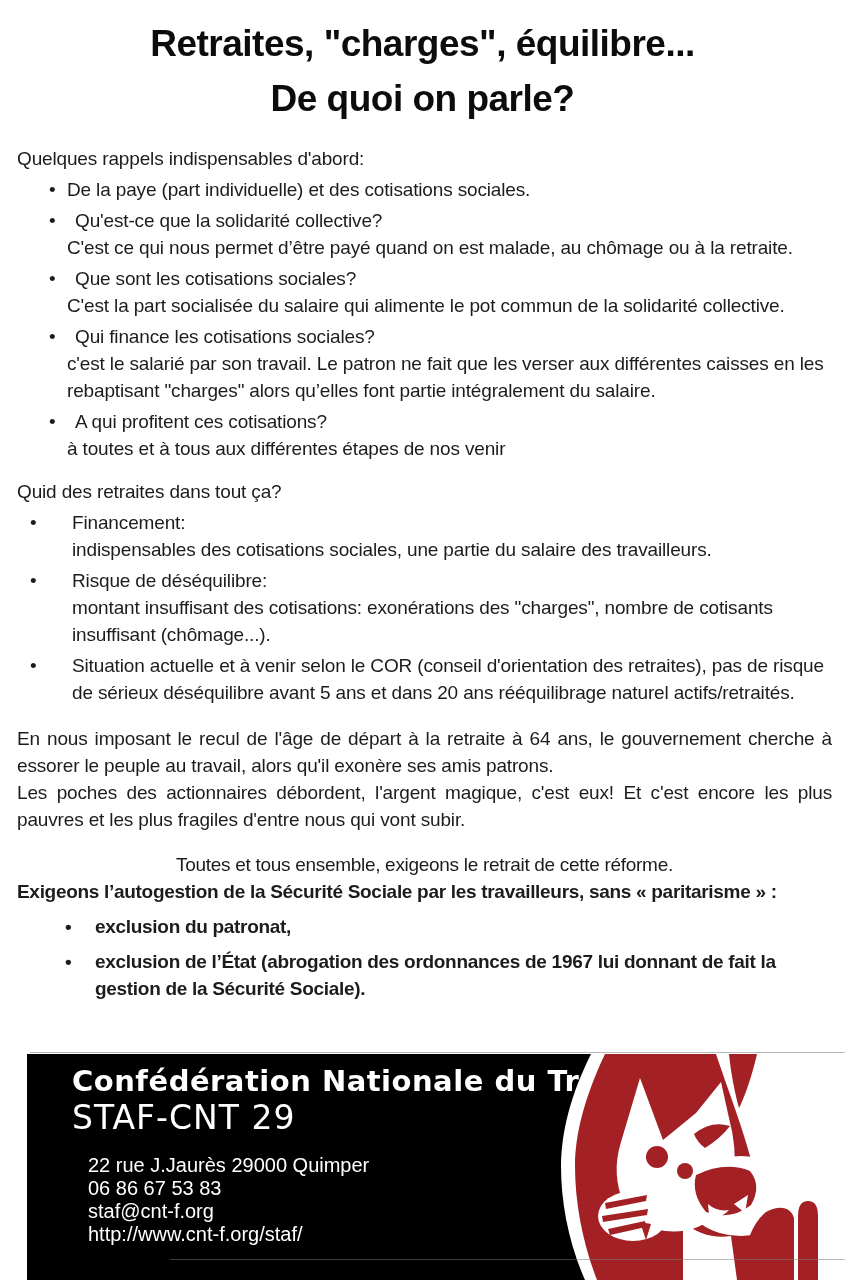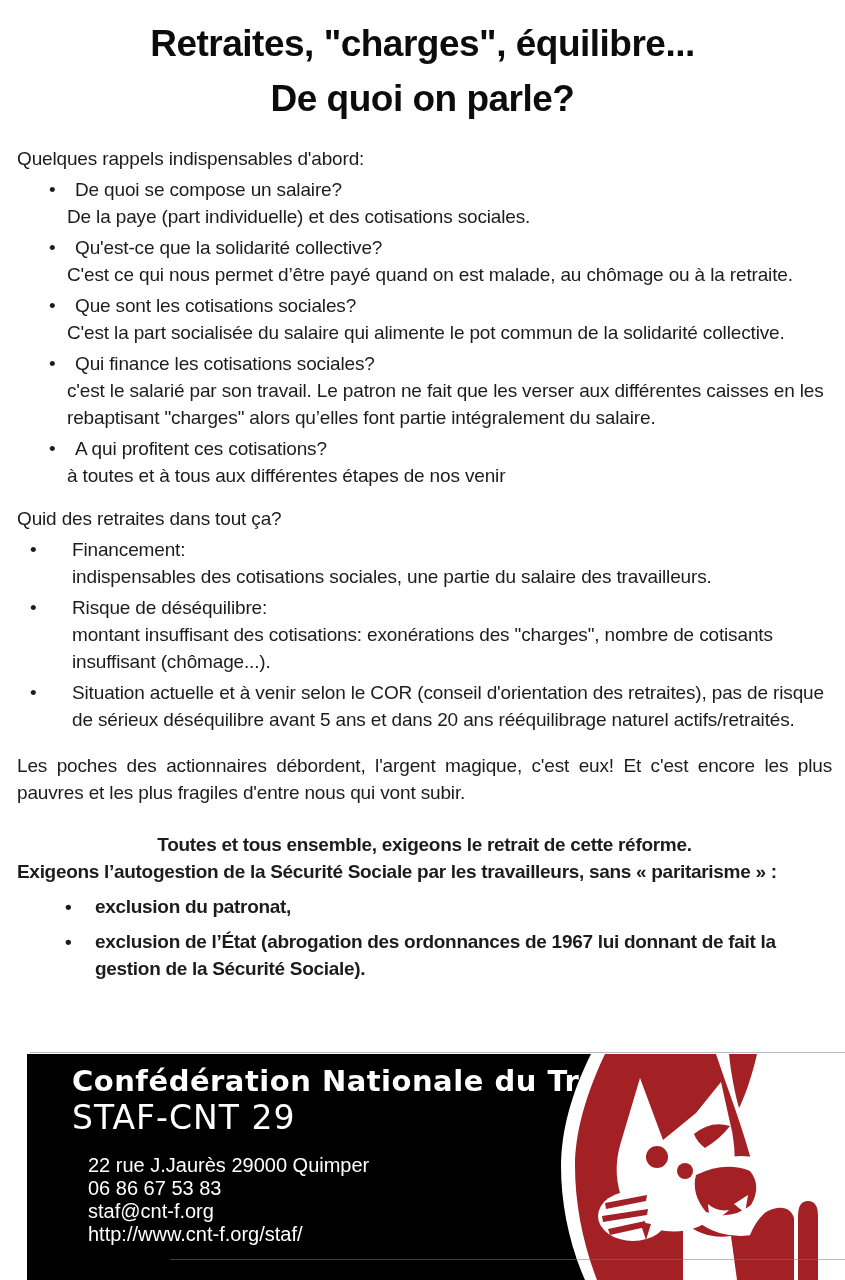--- a/index.html
+++ b/index.html
@@ -14,21 +14,21 @@
   }
   .content{padding:0 13px 0 17px;font-size:19px;line-height:27px;letter-spacing:-0.15px;}
   .intro{margin-top:19px;}
   .qa-item{position:relative;padding-left:50px;margin-top:4px;}
   .qa-item::before{content:"\2022";position:absolute;left:32px;top:0;}
   .qa-item .q{text-indent:8px;}
   .section-heading{margin-top:16px;}
   .point-item{position:relative;padding-left:55px;margin-top:4px;white-space:pre-line;}
   .point-item::before{content:"\2022";position:absolute;left:13px;top:0;}
   .paras{margin-top:19px;text-align:justify;}
-  .cta-center{margin-top:25px;text-align:center;font-weight:bold;letter-spacing:-0.3px;}
+  .cta-center{margin-top:18px;text-align:center;font-weight:normal;letter-spacing:-0.3px;}
   .cta-lead{font-weight:bold;letter-spacing:-0.3px;}
   .cta-item{position:relative;padding-left:78px;font-weight:bold;letter-spacing:-0.3px;margin-top:8px;}
   .cta-item::before{content:"\2022";position:absolute;left:48px;top:0;}
   .banner-topline{position:absolute;top:1052px;left:30px;right:0;height:1px;background:#b9b9b9;}
   .banner{
     position:absolute;top:1054px;left:27px;right:0;bottom:0;
     background:#000;overflow:hidden;color:#fff;
   }
   .banner .org{position:absolute;left:45px;top:10px;font-weight:bold;font-size:29px;letter-spacing:0.5px;font-family:"DejaVu Sans",sans-serif;}
   .banner .sec{position:absolute;left:45px;top:44px;font-weight:normal;font-size:33px;letter-spacing:1px;font-family:"DejaVu Sans",sans-serif;}
@@ -45,21 +45,20 @@
     <div>Retraites, "charges", équilibre...</div>
     <div>De quoi on parle?</div>
   </div>
 
   <div class="content">
 
     <div class="intro">Quelques rappels indispensables d'abord:</div>
 
     <div>
       <div class="qa-item">
-        <div class="q">De quoi se compose un salaire?</div>
         <div class="a">De la paye (part individuelle) et des cotisations sociales.</div>
       </div>
       <div class="qa-item">
         <div class="q">Qu'est-ce que la solidarité collective?</div>
         <div class="a">C'est ce qui nous permet d’être payé quand on est malade, au chômage ou à la retraite.</div>
       </div>
       <div class="qa-item">
         <div class="q">Que sont les cotisations sociales?</div>
         <div class="a">C'est la part socialisée du salaire qui alimente le pot commun de la solidarité collective.</div>
       </div>
@@ -77,20 +76,21 @@
 
     <div>
       <div class="point-item">Financement:
 indispensables des cotisations sociales, une partie du salaire des travailleurs.</div>
       <div class="point-item">Risque de déséquilibre:
 montant insuffisant des cotisations: exonérations des "charges", nombre de cotisants insuffisant (chômage...).</div>
       <div class="point-item">Situation actuelle et à venir selon le COR (conseil d'orientation des retraites), pas de risque de sérieux déséquilibre avant 5 ans et dans 20 ans rééquilibrage naturel actifs/retraités.</div>
     </div>
 
     <div class="paras">
+      <div>En nous imposant le recul de l'âge de départ à la retraite à 64 ans, le gouvernement cherche à essorer le peuple au travail, alors qu'il exonère ses amis patrons.</div>
       <div>Les poches des actionnaires débordent, l'argent magique, c'est eux! Et c'est encore les plus pauvres et les plus fragiles d'entre nous qui vont subir.</div>
     </div>
 
     <div class="cta-center">Toutes et tous ensemble, exigeons le retrait de cette réforme.</div>
     <div class="cta-lead">Exigeons l’autogestion de la Sécurité Sociale par les travailleurs, sans « paritarisme » :</div>
     <div>
       <div class="cta-item">exclusion du patronat,</div>
       <div class="cta-item">exclusion de l’État (abrogation des ordonnances de 1967 lui donnant de fait la gestion de la  Sécurité Sociale).</div>
     </div>
   </div>

